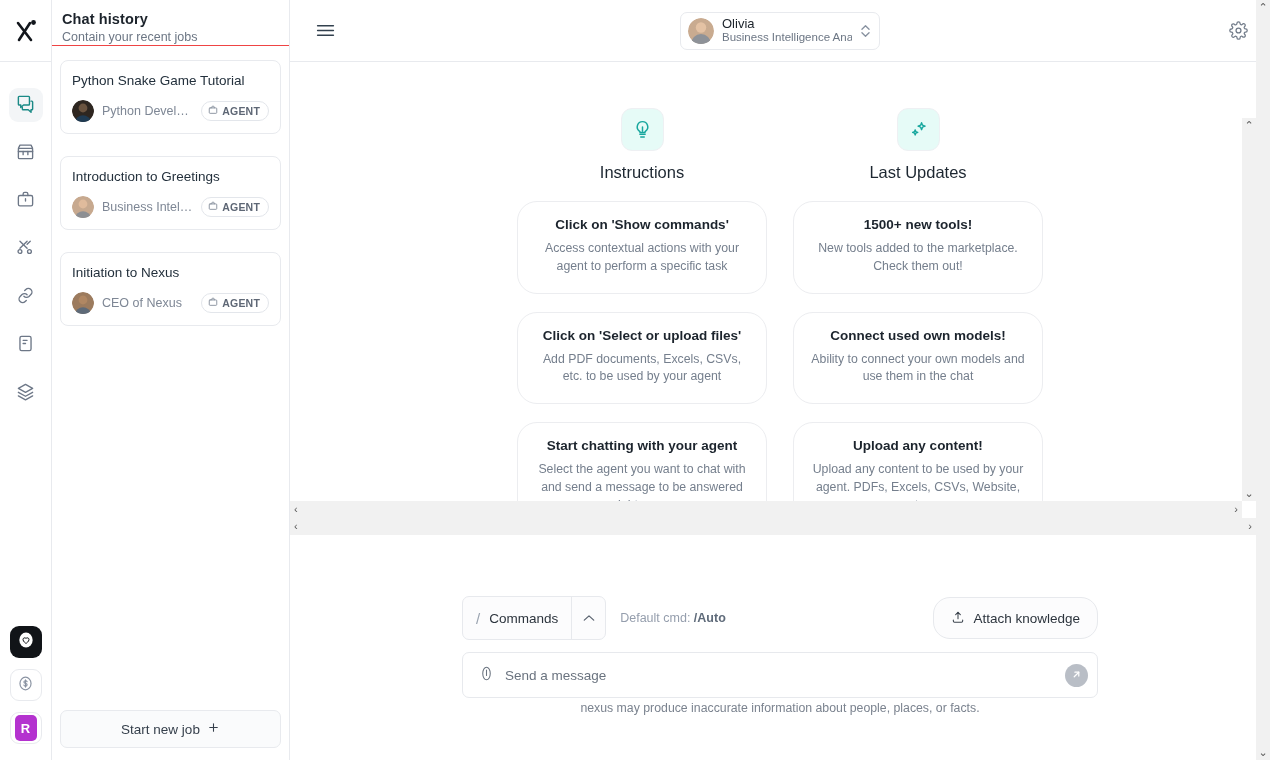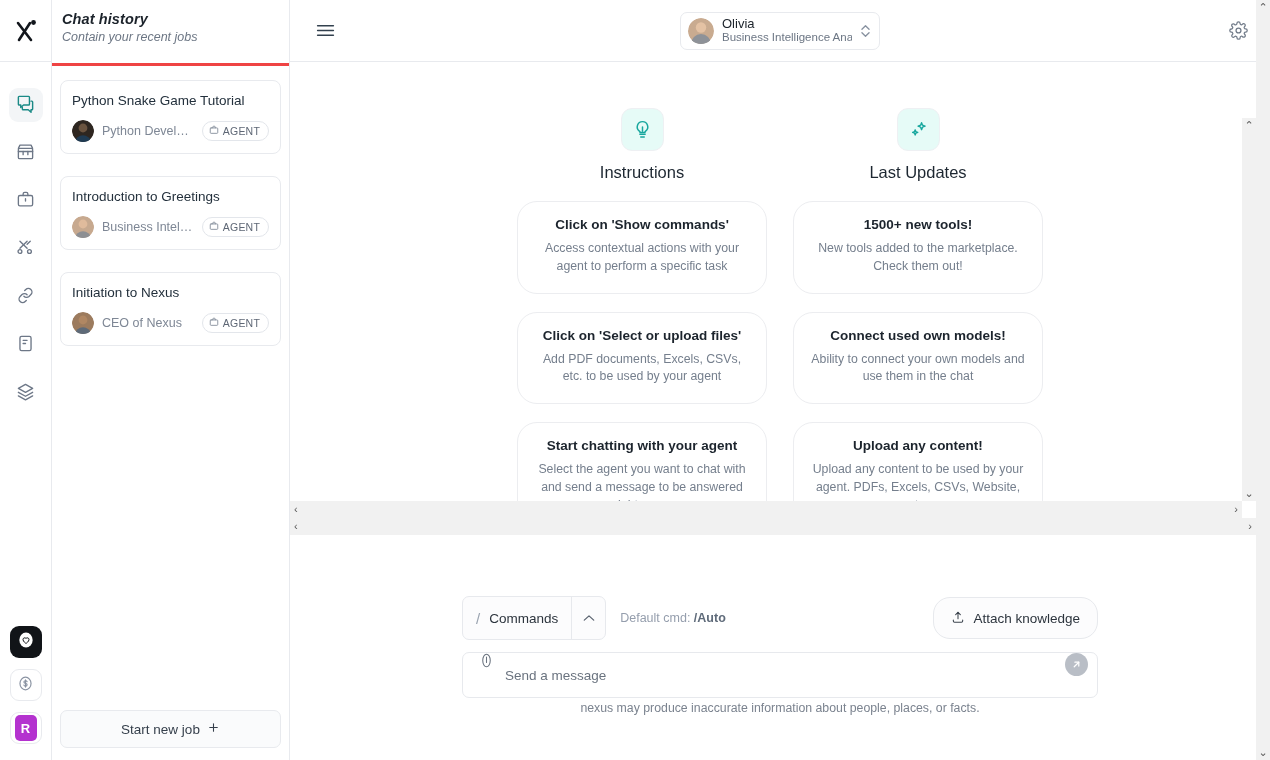--- a/index.html
+++ b/index.html
@@ -57,42 +57,41 @@
     display: flex; align-items: center; justify-content: center;
   }
 
   
   .history {
     width: 238px; flex: 0 0 238px; height: 760px;
     border-right: 1px solid #e8eaee; background: #fff;
     display: flex; flex-direction: column;
   }
   .history-head {
-    height: 66px; border-bottom: 3px solid #ef4444;
+    height: 46px; border-bottom: 1px solid #ef4444;
     padding: 11px 0 0 10px;
-    font-style: italic;
   }
   .history-title { font-size: 14.5px; font-weight: 700; color: #1c232b; letter-spacing: .1px; }
   .history-sub { font-size: 12.5px; color: #6c7684; margin-top: 3px; }
   .history-list { padding: 14px 8px 0 8px; display: flex; flex-direction: column; gap: 22px; overflow: hidden; }
   .job-card {
     border: 1px solid #e8eaee; border-radius: 8px; background: #fff;
     padding: 12px 11px 11px 11px; cursor: pointer;
   }
   .job-name { font-size: 13.5px; color: #23303c; margin-bottom: 12px; }
   .job-row { display: flex; align-items: center; gap: 8px; }
   .job-av { width: 22px; height: 22px; border-radius: 50%; flex: 0 0 22px; overflow: hidden; }
   .job-role {
     font-size: 12.5px; color: #7e8795; flex: 1 1 auto;
     white-space: nowrap; overflow: hidden; text-overflow: ellipsis;
   }
   .agent-badge {
     border: 1px solid #e3e6eb; border-radius: 11px; background: #fff;
     padding: 3px 8px 3px 6px; font-size: 10.5px; color: #5e6775;
-    display: flex; align-items: center; gap: 4px; flex: 0 0 auto; letter-spacing:.2px;
+    display: flex; align-items: center; gap: 4px; flex: 0 0 auto; letter-spacing:.2px;font-weight:bold;
   }
   .history-foot { margin-top: auto; padding: 0 8px 12px 8px; }
   .newjob-btn {
     width: 100%; height: 38px; border: 1px solid #e8eaee; border-radius: 7px;
     background: #fafbfc; font-size: 13.5px; color: #353f4b; cursor: pointer;
     display: flex; align-items: center; justify-content: center; gap: 7px;
     font-family: "Liberation Sans", sans-serif;
   }
 
   
@@ -176,21 +175,21 @@
   .cmd-default { font-size: 12.5px; color: #959ead; margin-left: 14px; }
   .cmd-default b { color: #5f6b7a; font-weight: 700; text-align: center; }
   .attach-btn {
     margin-left: auto; height: 42px; border: 1px solid #e7e9ed; border-radius: 17px;
     background: #fcfcfd; display: flex; align-items: center; gap: 8px;
     padding: 0 17px; font-size: 13.5px; color: #2c343d; cursor: pointer;
     font-family: "Liberation Sans", sans-serif;
   }
   .msg-box {
     height: 46px; border: 1px solid #e7e9ed; border-radius: 7px; background: #fff;
-    display: flex; padding: 0 9px 0 16px; gap: 11px;
+    display: flex; align-items: center; padding: 0 9px 0 16px; gap: 11px;
   }
   .msg-input {
     flex: 1 1 auto; border: none; outline: none; font-size: 13.5px;
     color: #2c343d; background: transparent;
     font-family: "Liberation Sans", sans-serif;
   }
   .msg-input::placeholder { color: #6a737f; }
   .send-btn {
     width: 23px; height: 23px; border-radius: 50%; background: #b9bec6;
     display: flex; align-items: center; justify-content: center; color: #fff;

